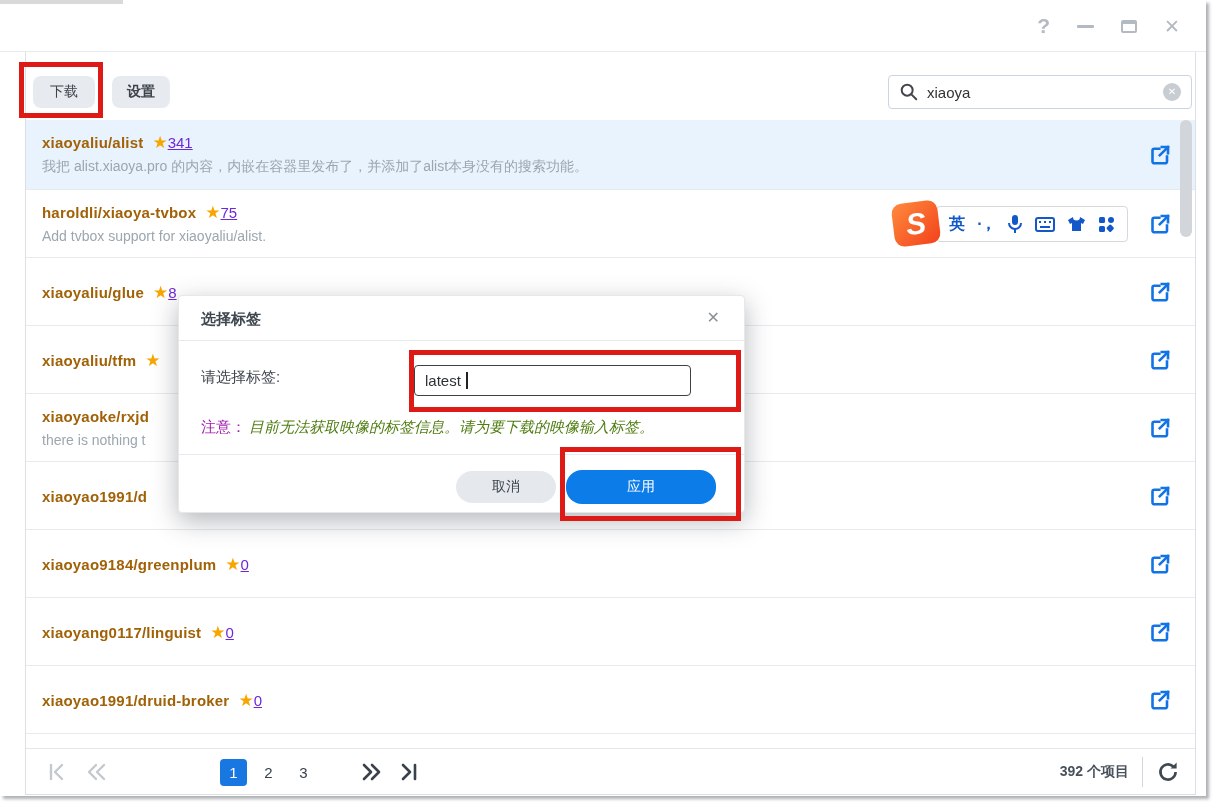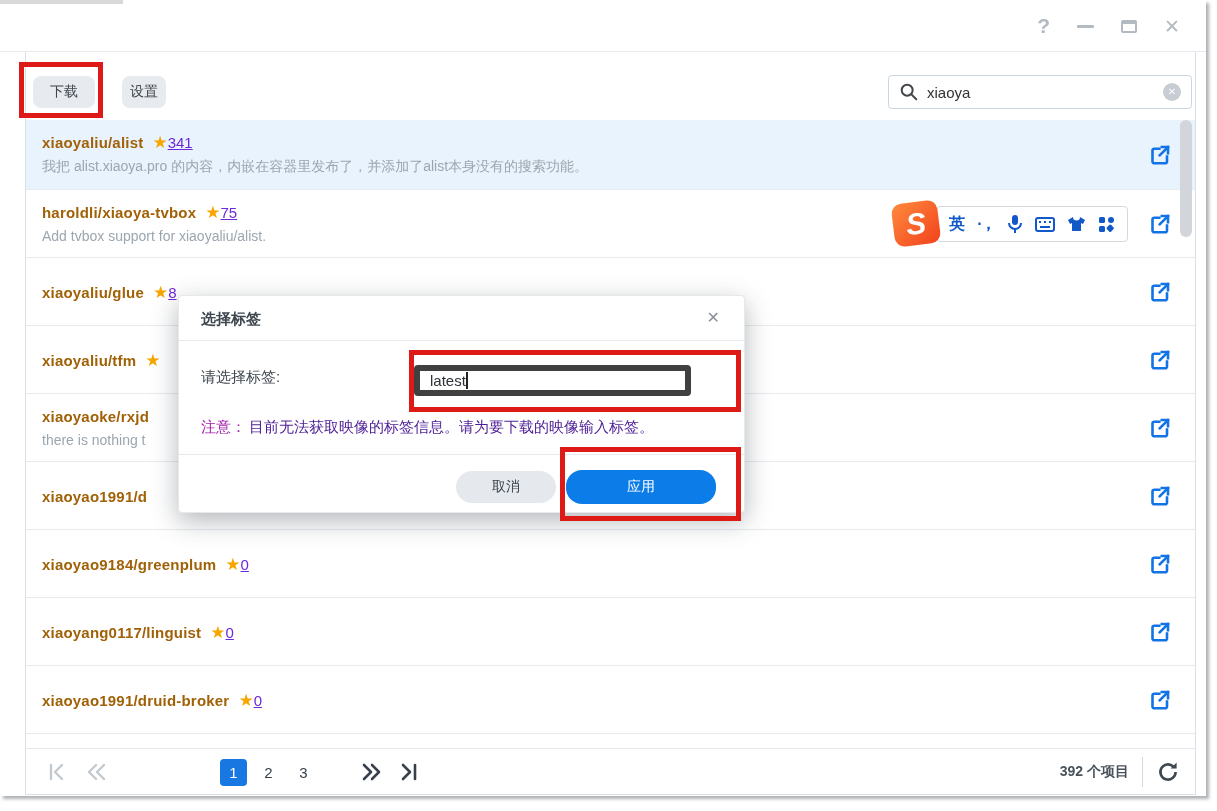--- a/index.html
+++ b/index.html
@@ -20,21 +20,21 @@
   .wc-close{ font-size:19px; font-weight:700; }
 
   
   .panel { position:absolute; left:25px; top:52px; width:1171px; height:743px;
            background:#fff; border:1px solid #dbe0e5; border-top:none; }
 
   
   .tab { position:absolute; top:24px; height:32px; background:#e7ebf0; border-radius:8px;
          font-size:14px; color:#3e444b; display:flex; align-items:center; justify-content:center; cursor:pointer; }
   .tab-download { left:7px;  width:62px; }
-  .tab-settings { left:96px; width:44px; }
+  .tab-settings { left:86px; width:58px;font-weight:bold; }
 
   .searchbox { position:absolute; left:862px; top:23px; width:304px; height:34px;
                border:1px solid #c9d5e3; border-radius:4px; background:#fff;
                display:flex; align-items:center; padding:0 10px; }
   .searchbox input { border:none; outline:none; flex:1; font-size:15px; color:#333;
                      font-family:inherit; background:transparent; margin-left:8px; }
   .clear-btn { width:18px; height:18px; border-radius:50%; background:#c7cdd3; color:#fff;
                font-size:10px; line-height:18px; text-align:center; font-weight:700; cursor:pointer; }
 
   
@@ -90,25 +90,25 @@
 
   
   .dialog { position:absolute; left:178px; top:295px; width:567px; height:218px; z-index:50;
             background:#fff; border-radius:4px; border:1px solid #e8e8e8;
             box-shadow:0 8px 26px rgba(40,50,60,.35); }
   .dlg-header { position:absolute; left:0; top:0; width:100%; height:45px; border-bottom:1px solid #e7eaed; }
   .dlg-title { position:absolute; left:22px; top:14px; font-size:15px; font-weight:700; color:#3e4750; }
   .dlg-close { position:absolute; right:24px; top:12px; font-size:16px; font-weight:700; color:#8a9197; cursor:pointer; }
   .dlg-label { position:absolute; left:22px; top:72px; font-size:15px; color:#404850; }
   .dlg-input { position:absolute; left:235px; top:69px; width:277px; height:31px;
-               border:6px solid #404040; border-radius:4px; padding:0 10px;
+               border:1px solid #404040; border-radius:4px; padding:0 10px;
                font-size:15px; color:#2c3238; font-family:inherit; outline:none; }
   .dlg-cursor { position:absolute; left:287px; top:76px; width:1.5px; height:17px; background:#222; }
   .dlg-note-label { position:absolute; left:22px; top:122px; font-size:15px; color:#a21caf; }
-  .dlg-note-text  { position:absolute; left:70px; top:122px; font-size:15px; color:#4c1d95; }
+  .dlg-note-text  { position:absolute; left:70px; top:122px; font-size:15px; color:#4d7c0f;font-style:italic; }
   .dlg-footer { position:absolute; left:0; top:158px; width:100%; height:59px; border-top:1px solid #e7eaed; }
   .btn { position:absolute; height:32px; border:none; border-radius:16px; font-size:14px;
          font-family:inherit; cursor:pointer; }
   .btn-cancel { left:277px; top:16px; width:100px; background:#e5e9ee; color:#3a424b; }
   .btn-apply  { left:387px; top:15px; width:150px; height:34px; background:#0c7ce8; color:#fff; }
 
   
   .anno { position:absolute; border:5px solid #de1a17; z-index:100; pointer-events:none; }
   .anno-tab   { left:19px;  top:62px;  width:84px;  height:56px; }
   .anno-input { left:409px; top:350px; width:332px; height:62px; }

